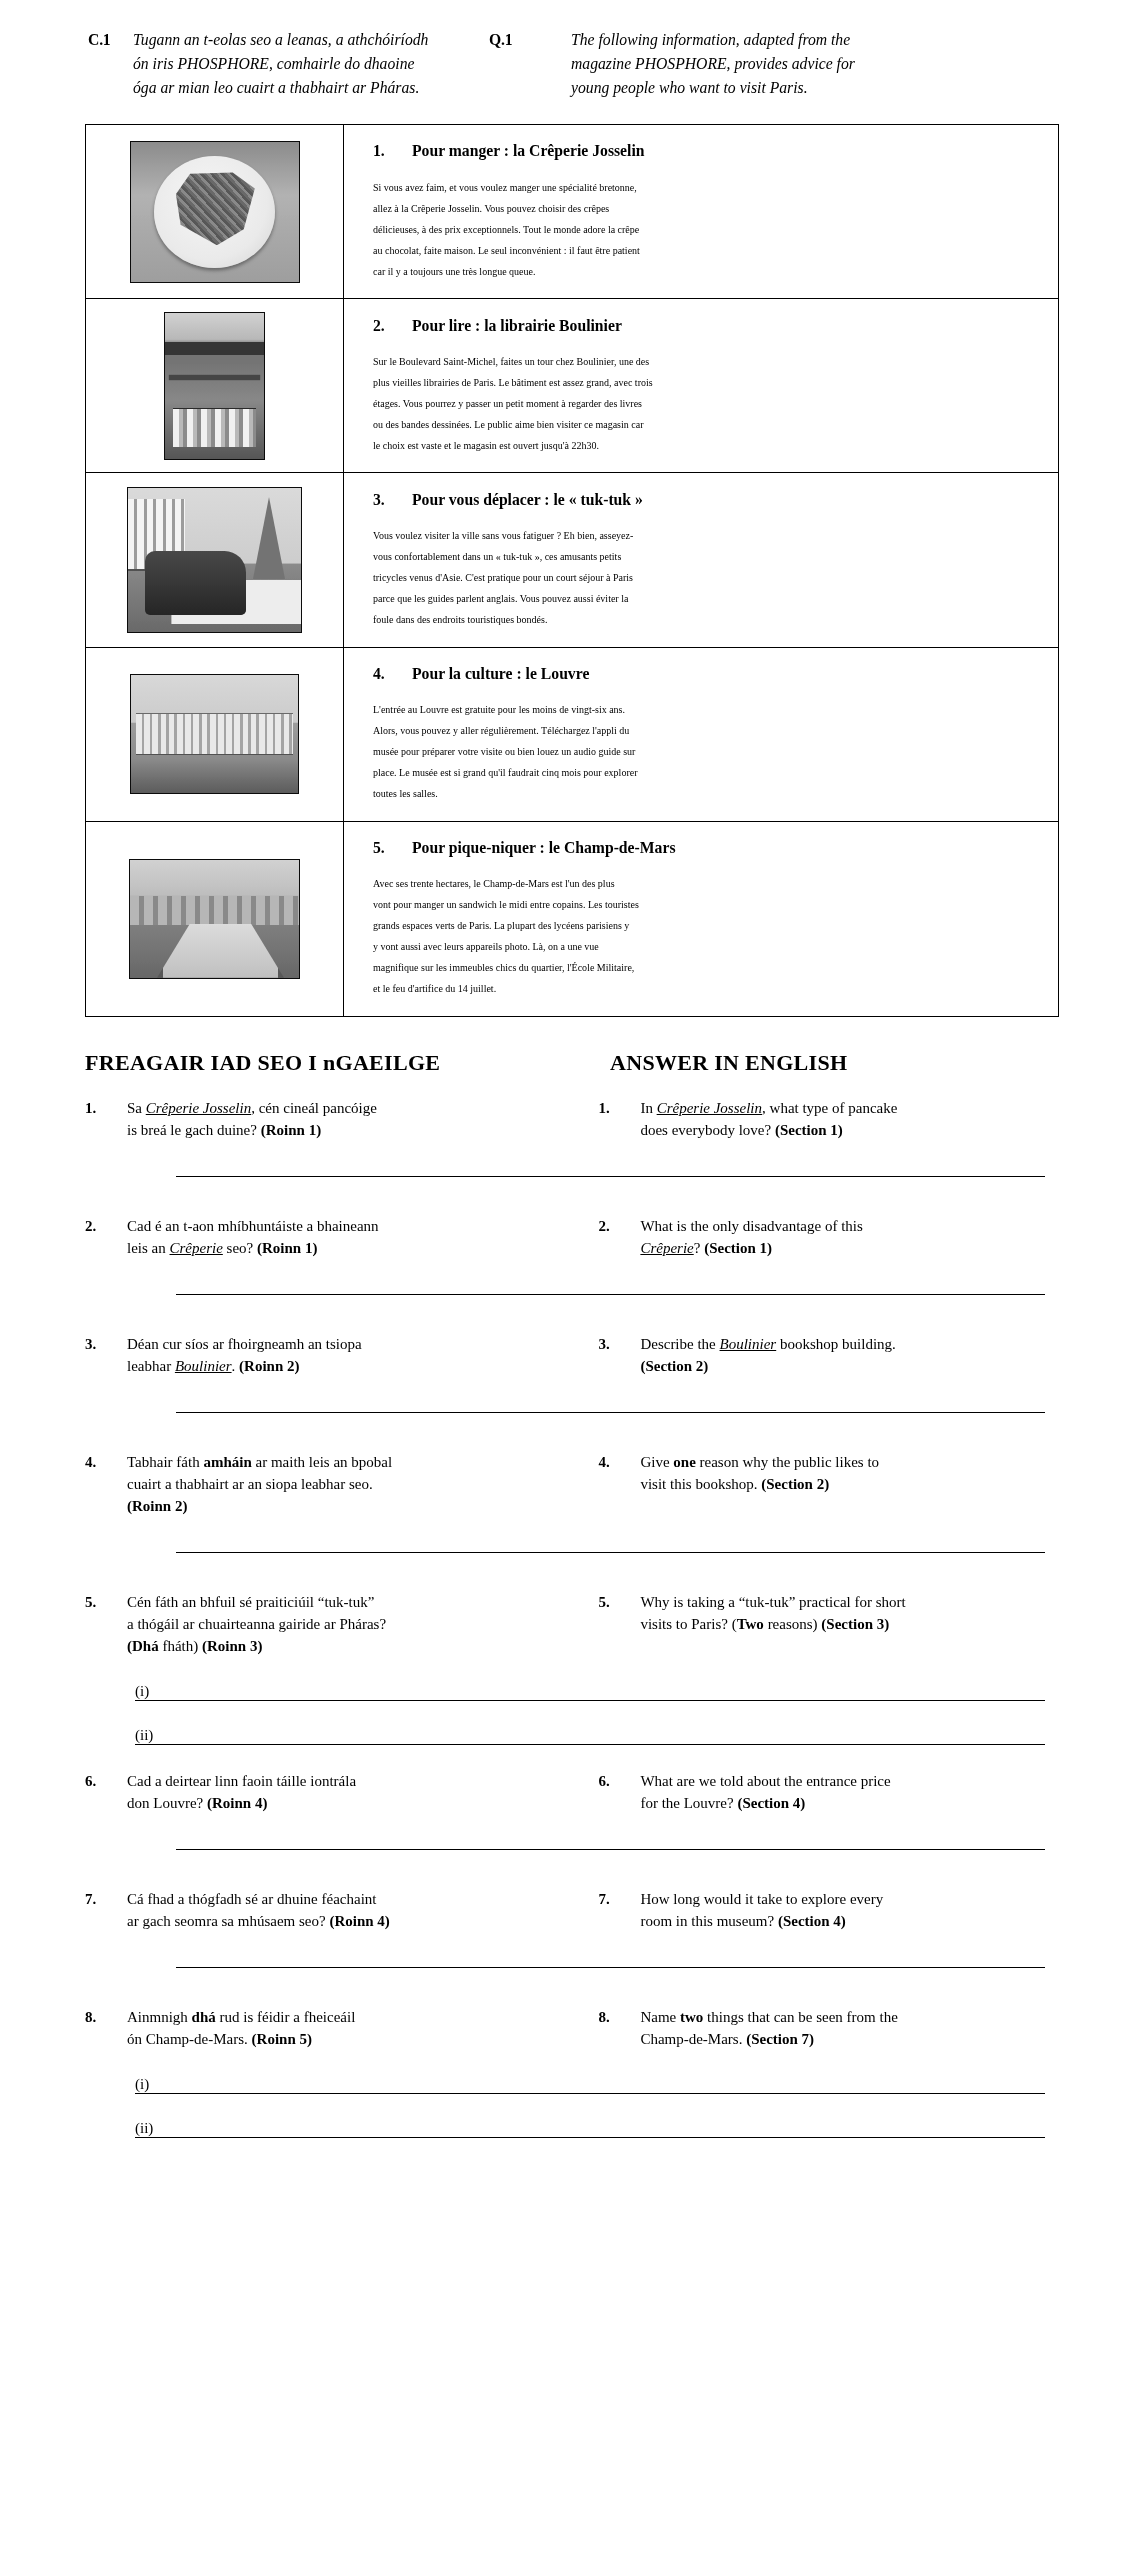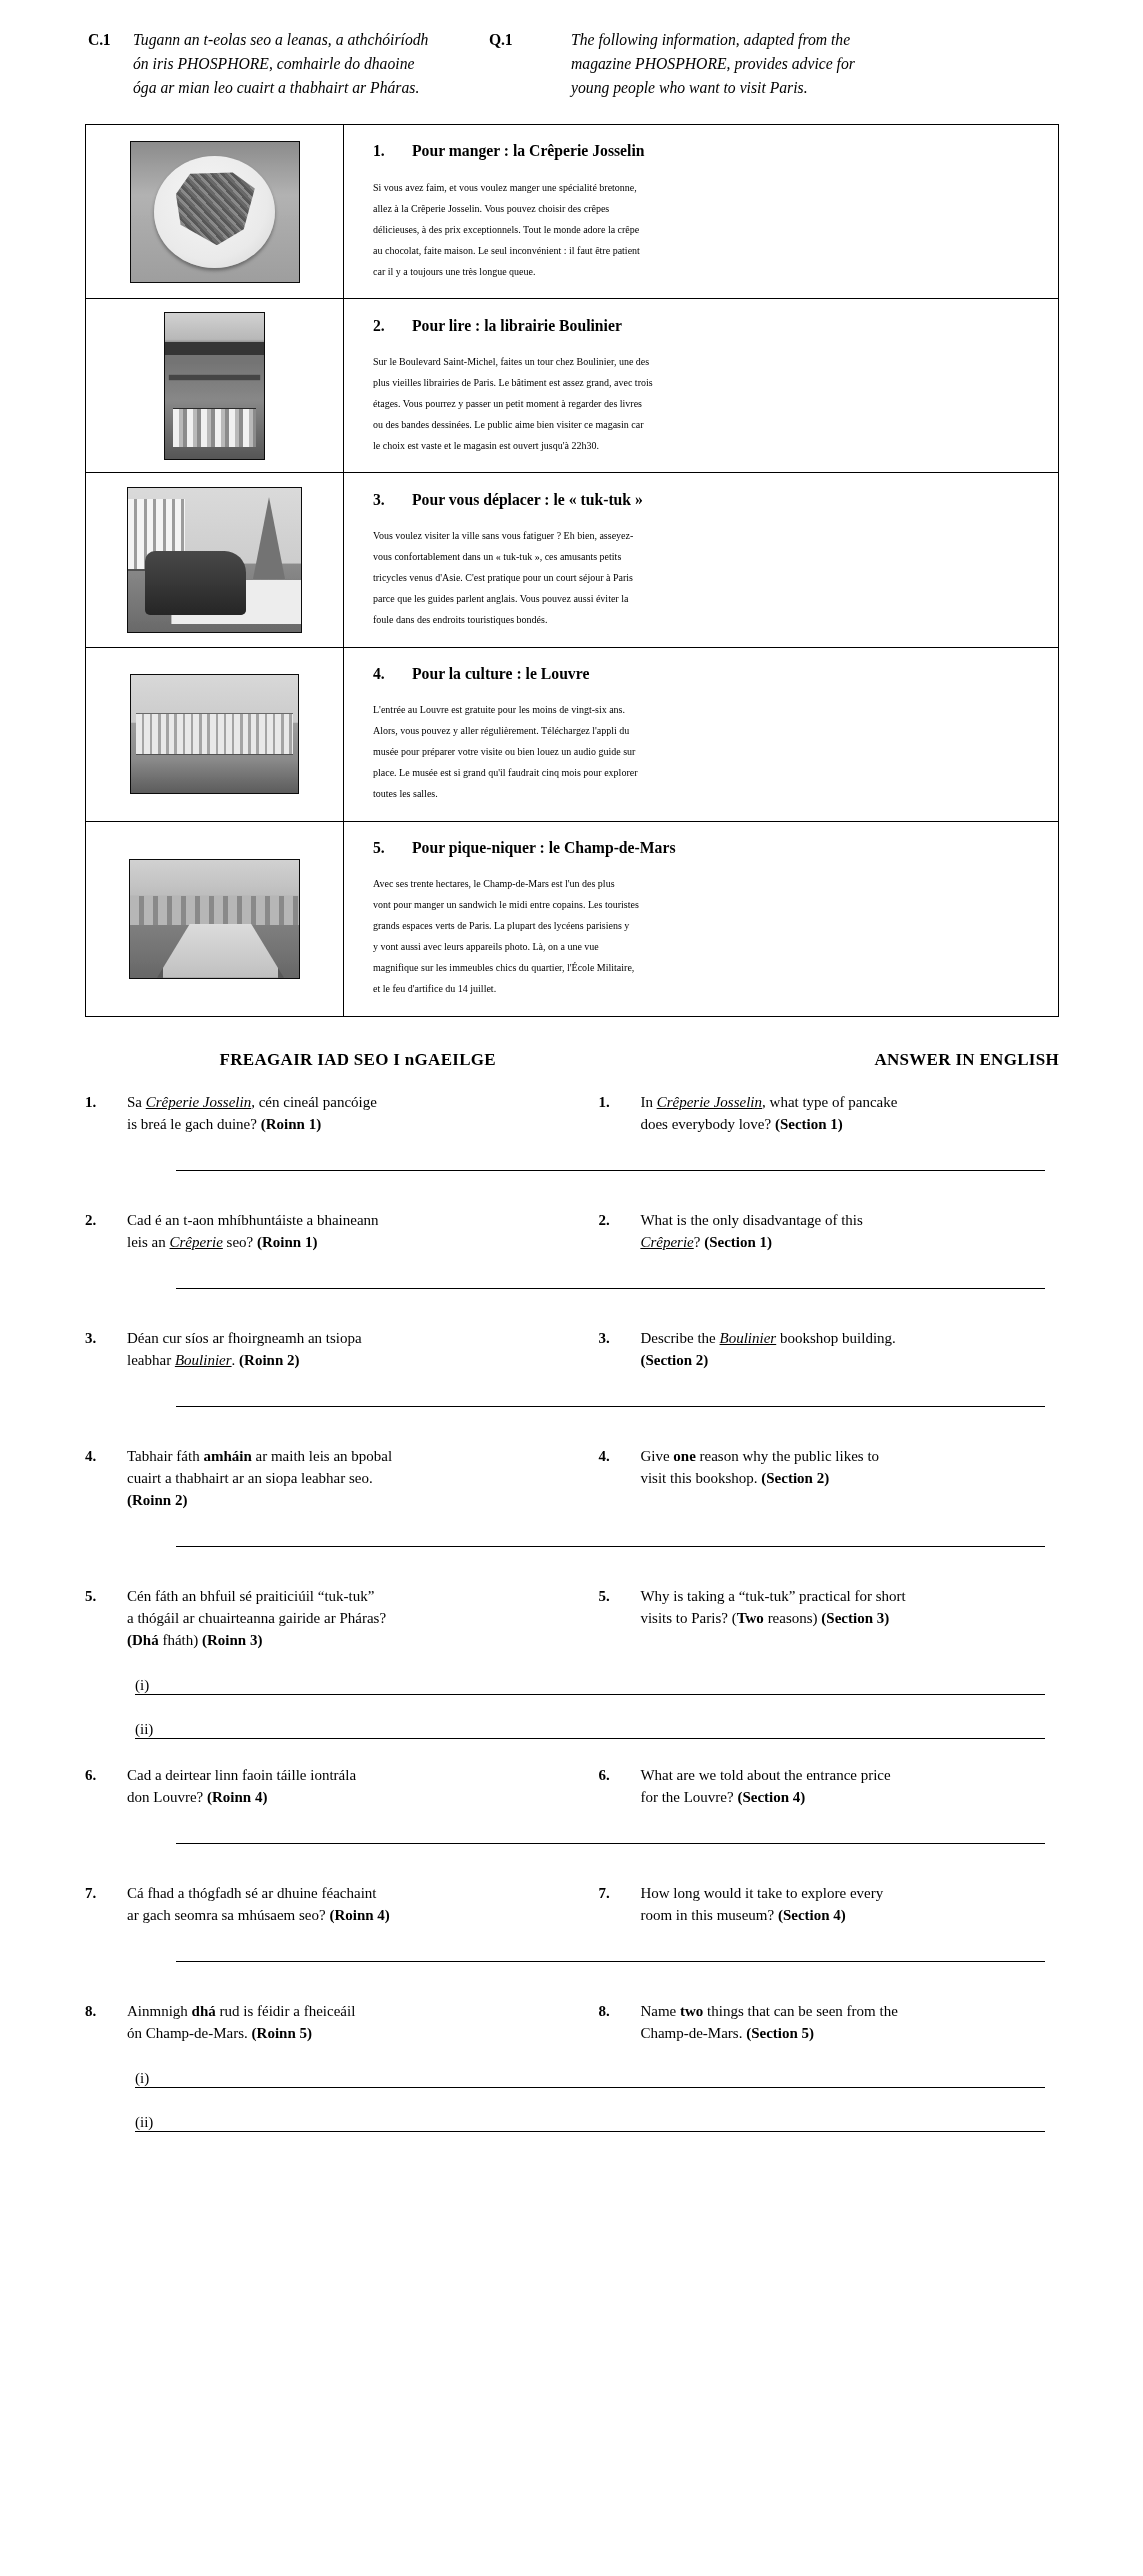--- a/index.html
+++ b/index.html
@@ -160,23 +160,23 @@
   }
 
   
   .ans-head {
     display: flex;
     margin: 33px 85px 0 85px;
     width: 974px;
   }
   .ans-head > div {
     width: 50%;
-    text-align: right;
+    text-align: left;
     font-weight: bold;
-    font-size: 17px;
+    font-size: 22px;
     letter-spacing: 0.3px;
   }
   .ans-head .ga { padding-right: 76px; }
   .ans-head .en { padding-left: 38px; }
 
   .qlist { margin: 21.4px 85px 0 85px; width: 974px; }
   .qrow { position: relative; }
   .qcols { display: flex; }
   .qcol { width: 50%; display: flex; padding-right: 25px; }
   .qcol.en { padding-left: 26.4px; }
@@ -499,21 +499,21 @@
             <div class="qnum">8.</div>
             <div class="qtext">
               <span class="ln">Ainmnigh <b>dhá</b> rud is féidir a fheiceáil</span>
               <span class="ln">ón Champ-de-Mars.  <b>(Roinn 5)</b></span>
             </div>
           </div>
           <div class="qcol en">
             <div class="qnum">8.</div>
             <div class="qtext">
               <span class="ln">Name <b>two</b> things that can be seen from the</span>
-              <span class="ln">Champ-de-Mars.  <b>(Section 5)</b></span>
+              <span class="ln">Champ-de-Mars.  <b>(Section 7)</b></span>
             </div>
           </div>
         </div>
         <div class="sp-sub"></div>
         <div class="subrow">
           <div class="sublabel">(i)</div>
           <div class="subline"></div>
         </div>
         <div class="sp-sub"></div>
         <div class="subrow">

